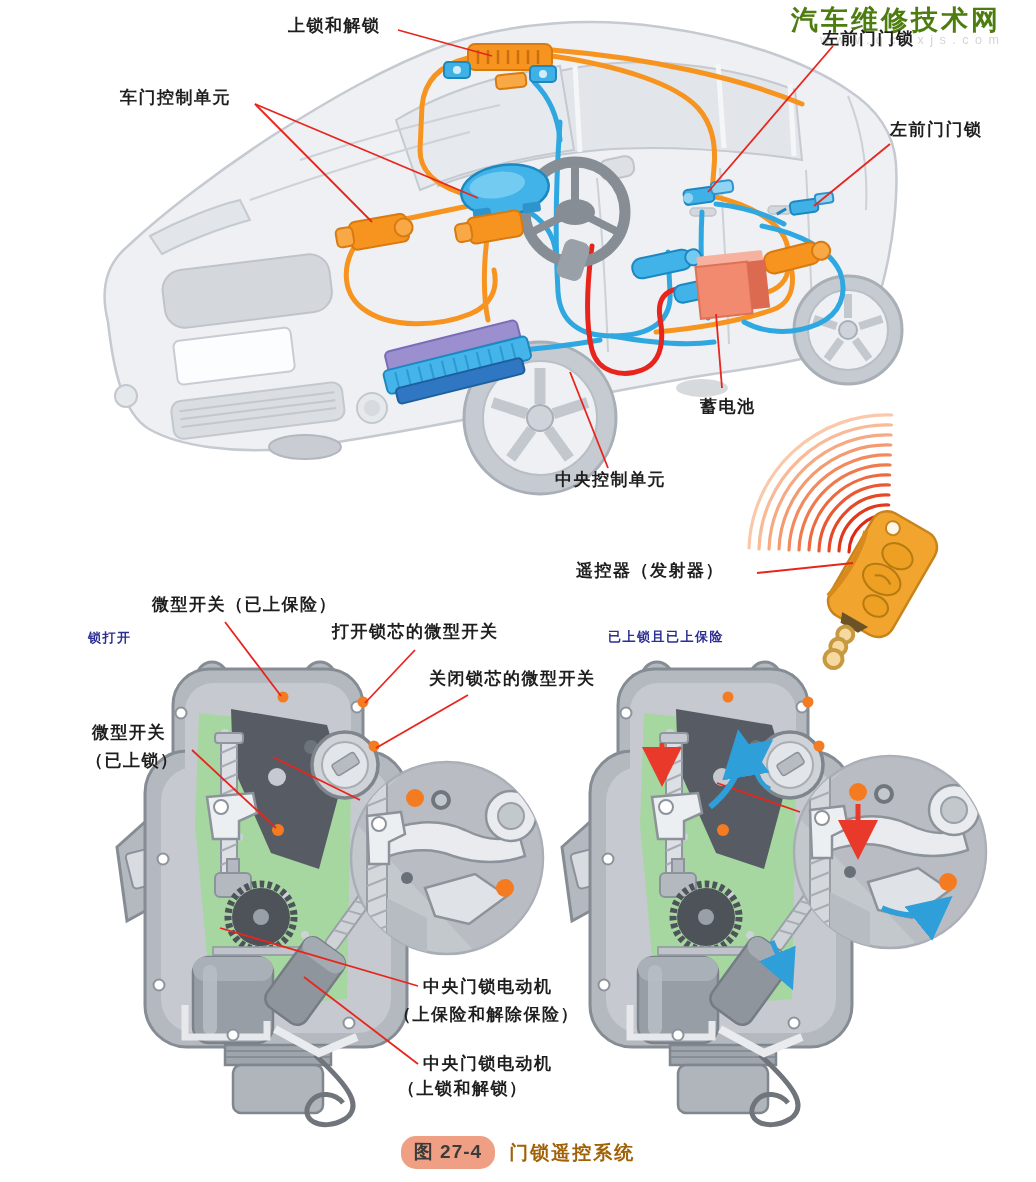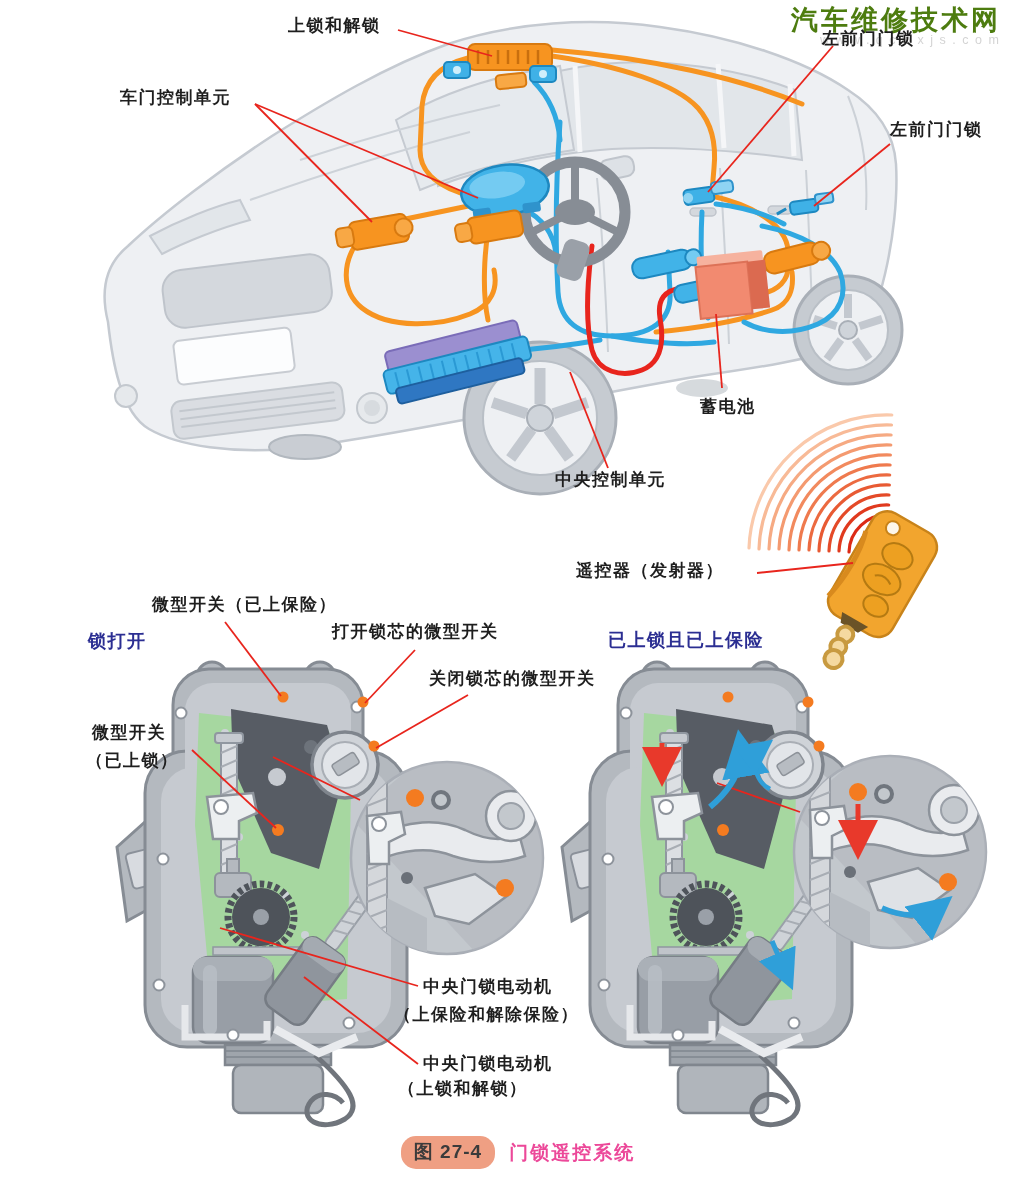--- a/index.html
+++ b/index.html
@@ -1,25 +1,25 @@
 <!DOCTYPE html>
 <html><head>
 <meta charset="utf-8">
 <style>
   html,body{margin:0;padding:0;background:#ffffff;}
   .stage{position:relative;width:1036px;height:1182px;background:#ffffff;overflow:hidden;
          font-family:"Liberation Sans","DejaVu Sans",sans-serif;}
   .art{position:absolute;left:0;top:0;}
   .lbl{position:absolute;font-size:17px;font-weight:600;color:#1e1e1e;letter-spacing:1.5px;white-space:nowrap;line-height:1.2;}
-  .lbl-blue{position:absolute;font-size:18px;font-weight:700;color:#2b2e92;letter-spacing:1.5px;white-space:nowrap;}
+  .lbl-blue{position:absolute;font-size:13px;font-weight:700;color:#2b2e92;letter-spacing:1.5px;white-space:nowrap;}
   .wm-title{position:absolute;left:791px;top:2px;font-size:27px;font-weight:700;color:#4d7c0f;letter-spacing:3px;white-space:nowrap;}
   .wm-url{position:absolute;left:820px;top:33px;font-size:12.5px;font-weight:400;color:#d4d4d4;letter-spacing:6.5px;white-space:nowrap;}
   .caption{position:absolute;left:0;right:0;top:1136px;display:flex;justify-content:center;align-items:center;gap:14px;}
   .cap-badge{background:#ef9f83;color:#3b3b3b;font-size:19px;font-weight:700;padding:3px 13px 4px;border-radius:15px;letter-spacing:1px;}
-  .cap-title{font-size:19px;font-weight:700;color:#ec4899;letter-spacing:2px;}
+  .cap-title{font-size:19px;font-weight:700;color:#a16207;letter-spacing:2px;}
 </style>
 </head>
 <body>
 
 <div class="stage">
 
 <svg class="art" width="1036" height="1182" viewBox="0 0 1036 1182">
 <defs>
   <marker id="ahr" markerWidth="9" markerHeight="9" refX="6" refY="4" orient="auto">
     <path d="M0,0 L8,4 L0,8 Z" fill="#e8392b"></path>

